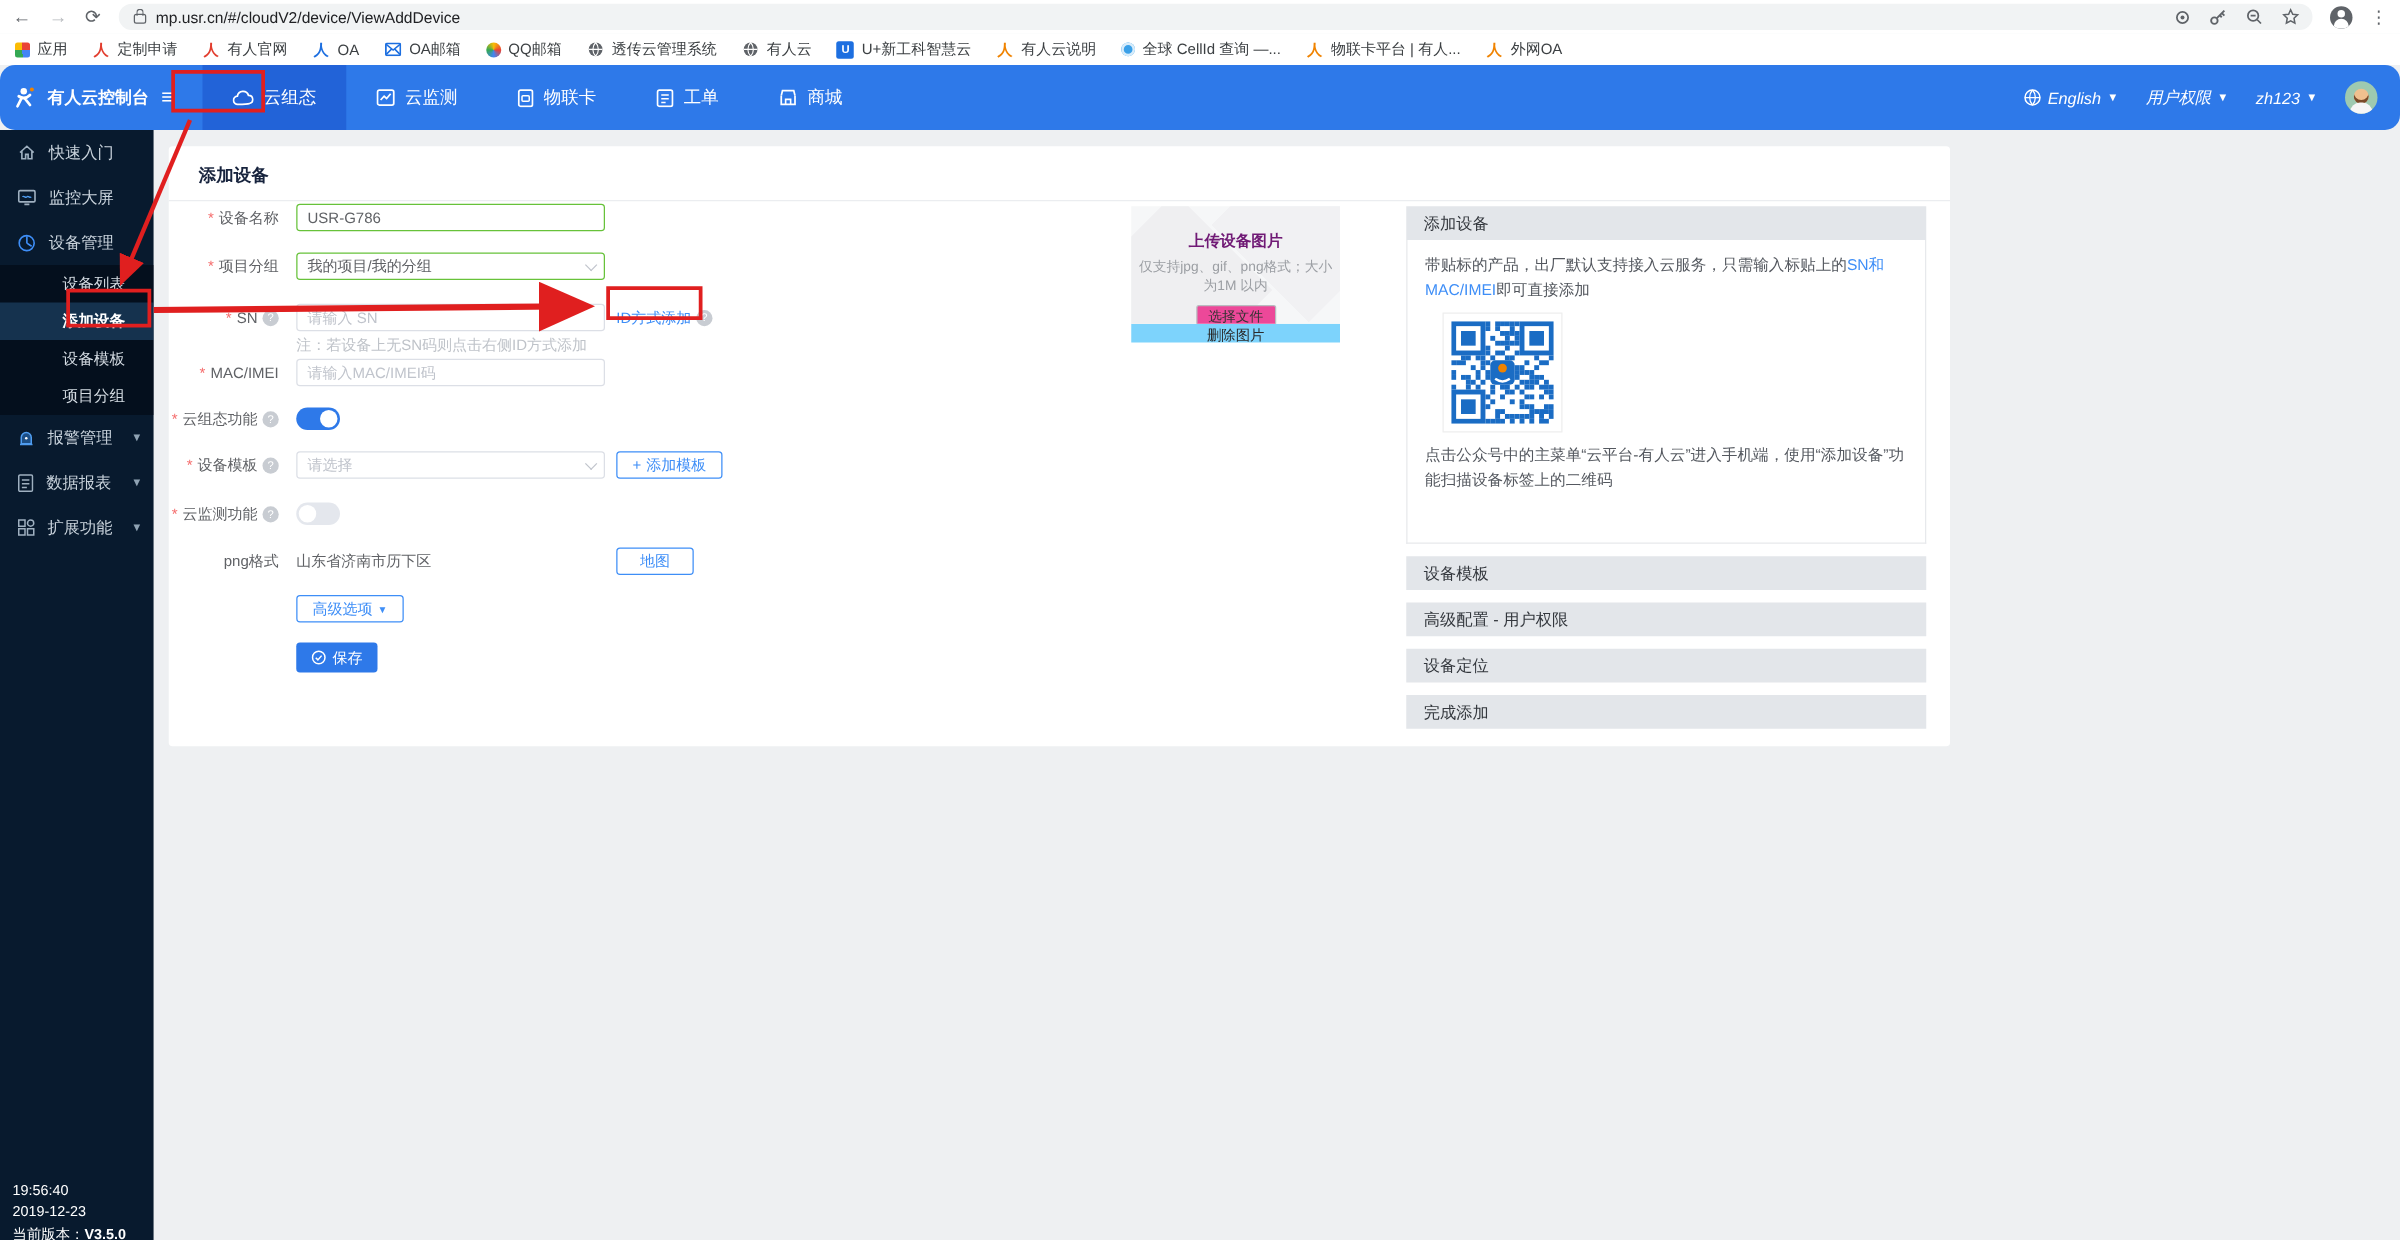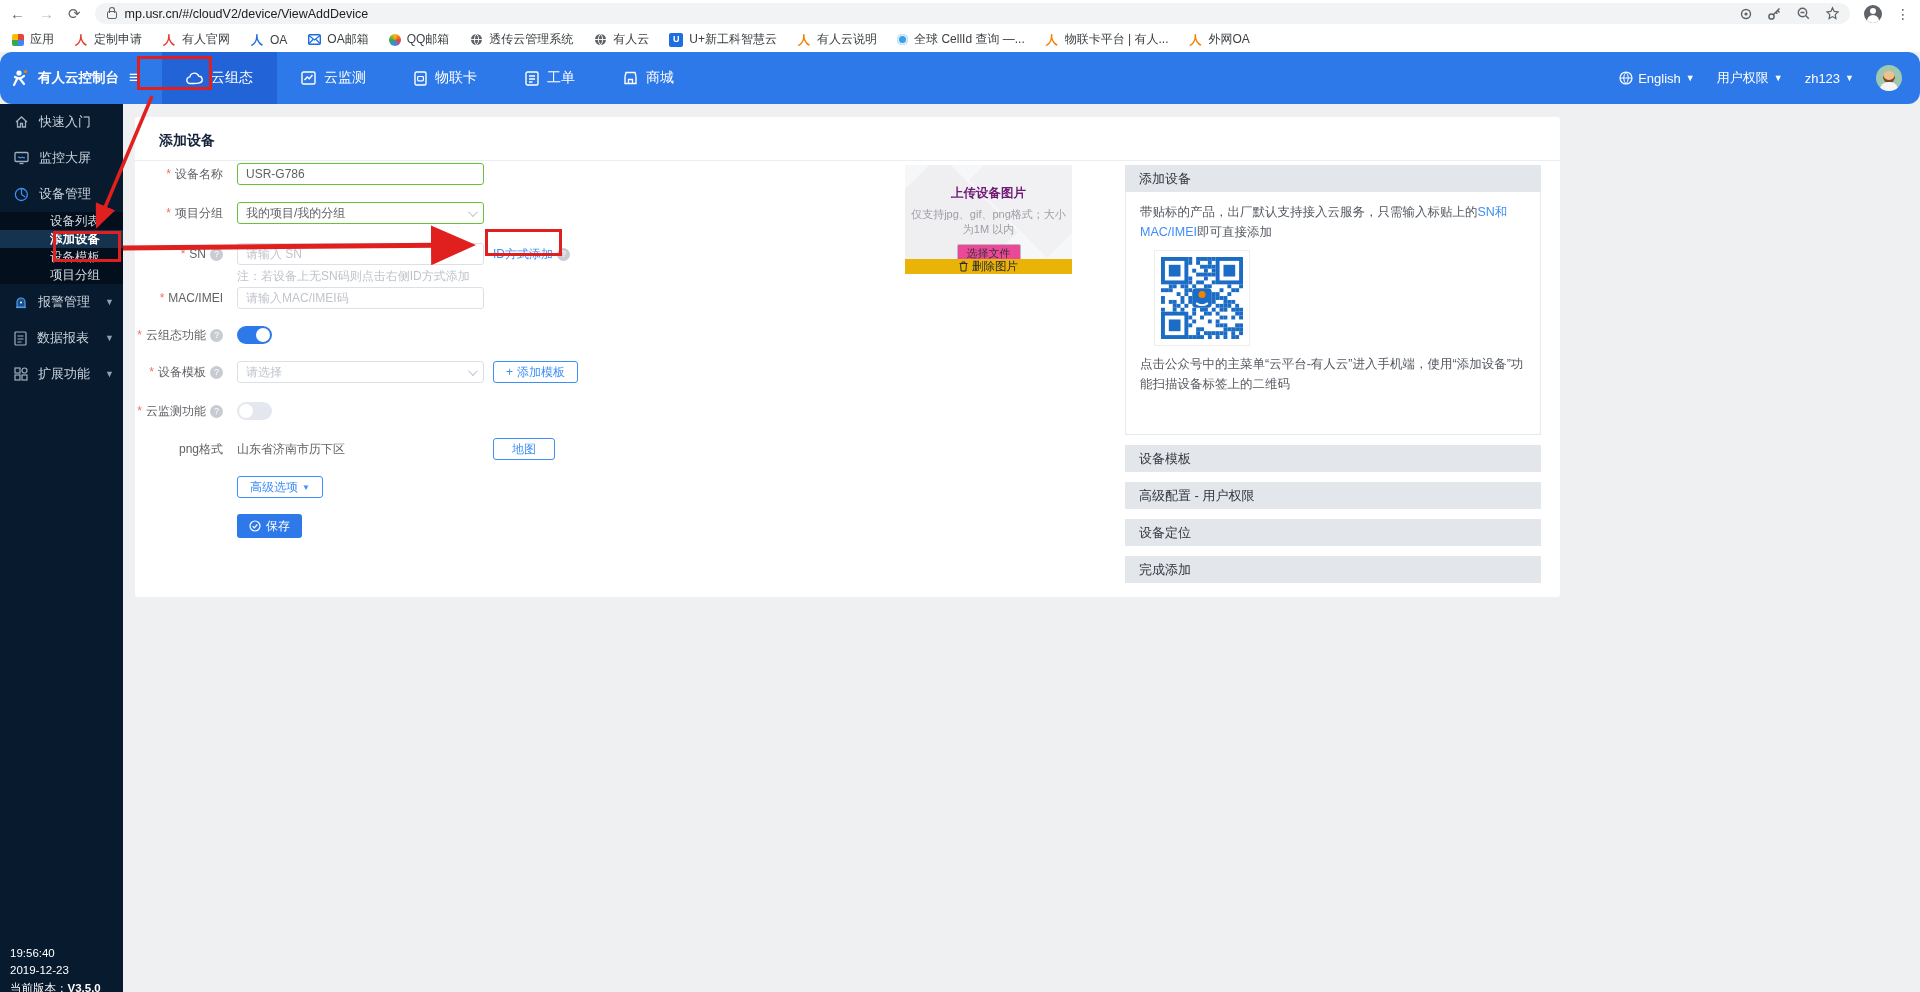--- a/index.html
+++ b/index.html
@@ -33,34 +33,34 @@
 
   
   .topnav { height:52px; background:#2e79e9; display:flex; align-items:center; color:#fff; position:relative;border-radius:12px; }
   .brand { width:150px; display:flex; align-items:center; gap:8px; padding-left:10px; }
   .brand-name { font-size:13.5px; font-weight:bold; white-space:nowrap; }
   .hamburger { font-size:17px; margin-left:2px; cursor:pointer; }
   .nav-tabs { display:flex; height:100%; margin-left:12px; }
   .nav-tab { display:flex; align-items:center; gap:8px; padding:0 24px; font-size:14px; cursor:pointer; height:100%; }
   .nav-tab.active { background:#2263d8; }
   .nav-right { margin-left:auto; display:flex; align-items:center; gap:22px; padding-right:18px; font-size:13px; }
-  .nav-right .drop { display:flex; align-items:center; gap:5px; cursor:pointer; }
+  .nav-right .drop { display:flex; align-items:center; gap:5px; cursor:pointer;font-style:italic; }
   .caret { font-size:9px; }
   .user-avatar { width:26px; height:26px; border-radius:50%; background:#9ec9b0; position:relative; overflow:hidden; }
   .user-avatar:before { content:""; position:absolute; left:7px; top:6px; width:12px; height:12px; border-radius:50%; background:#f0c08e; box-shadow:0 -3px 0 0 #7a4b2a inset; }
   .user-avatar:after { content:""; position:absolute; left:4px; top:17px; width:18px; height:10px; border-radius:8px 8px 0 0; background:#f6f6f6; }
 
   
   .layout { display:flex; height:900px; }
   .sidebar { width:123px; background:#081a2e; position:relative; color:#c9d3dc; flex:none; }
   .side-item { height:36px; display:flex; align-items:center; gap:10px; padding-left:14px; font-size:13px; cursor:pointer; position:relative; }
   .side-item svg { flex:none; }
   .side-caret { position:absolute; right:9px; font-size:9px; color:#8fa2b3; }
   .submenu { background:#040f1d; }
-  .sub-item { height:18px; display:flex; align-items:center; padding-left:50px; font-size:12.5px; color:#d4dbe2; cursor:pointer; }
+  .sub-item { height:30px; display:flex; align-items:center; padding-left:50px; font-size:12.5px; color:#d4dbe2; cursor:pointer; }
   .sub-item.active { background:#15324e; color:#fff; font-weight:bold; }
   .side-clock { position:absolute; left:10px; bottom:6px; font-size:11.5px; color:#fff; line-height:1.55; }
   .side-clock b { font-weight:bold; }
 
   .main { flex:1; position:relative; background:#eef0f2; }
   .card { position:absolute; left:12px; top:13px; width:1425px; height:480px; background:#fff; border-radius:3px; }
   .card-title { font-size:14px; font-weight:bold; color:#17233d; padding:15px 24px 10px; }
   .card-divider { border-bottom:1px solid #ebedf0; margin:0; }
 
   
@@ -86,21 +86,21 @@
   .ml-inp { margin-left:102px; }
 
   
   .upload { position:absolute; left:770px; top:48px; width:167px; }
   .upload-box { height:94px; background:#f6f7f8; text-align:center; position:relative; overflow:hidden; padding-top:20px; }
   .upload-box:before { content:""; position:absolute; left:-20px; bottom:-28px; width:110px; height:110px; background:#efeff1; transform:rotate(45deg); }
   .upload-box:after { content:""; position:absolute; right:-30px; top:-40px; width:110px; height:110px; background:#f1f1f3; transform:rotate(45deg); }
   .up-title { font-size:12.5px; font-weight:bold; color:#701a75; position:relative; z-index:1; }
   .up-hint { font-size:11px; color:#9b9ea3; margin-top:5px; line-height:1.4; position:relative; z-index:1; padding:0 4px; }
   .up-choose { margin-top:6px; font-size:11px; color:#333; background:#ec4899; border:1px solid #b9bcc0; border-radius:2px; padding:1px 9px; cursor:pointer; position:relative; z-index:1; font-family:inherit; }
-  .up-del { height:15px; background:#eab308; color:#2a2a2a; font-size:11.5px; display:flex; align-items:center; justify-content:center; gap:4px; cursor:pointer; }
+  .up-del { height:15px; background:#7dd3fc; color:#2a2a2a; font-size:11.5px; display:flex; align-items:center; justify-content:center; gap:4px; cursor:pointer;flex-direction:column; }
 
   
   .help { position:absolute; left:990px; top:48px; width:416px; font-size:12.5px; }
   .help-head, .help-sec { height:27px; background:#e3e6ea; display:flex; align-items:center; padding:0 14px; font-size:13px; color:#33373d; cursor:pointer; }
   .help-body { border:1px solid #e7e9ec; border-top:none; padding:10px 14px 14px; color:#54585f; line-height:1.6; min-height:243px; }
   .help-body p { margin-bottom:4px; }
   .blue { color:#3e8ef7; cursor:pointer; }
   .scan-title { font-weight:bold; color:#33373d; margin-top:8px; }
   .qr-wrap { width:96px; height:96px; background:#fff; border:1px solid #eee; padding:6px; margin:8px 0 4px 14px; }
   .qr-cap { margin-top:8px; }

